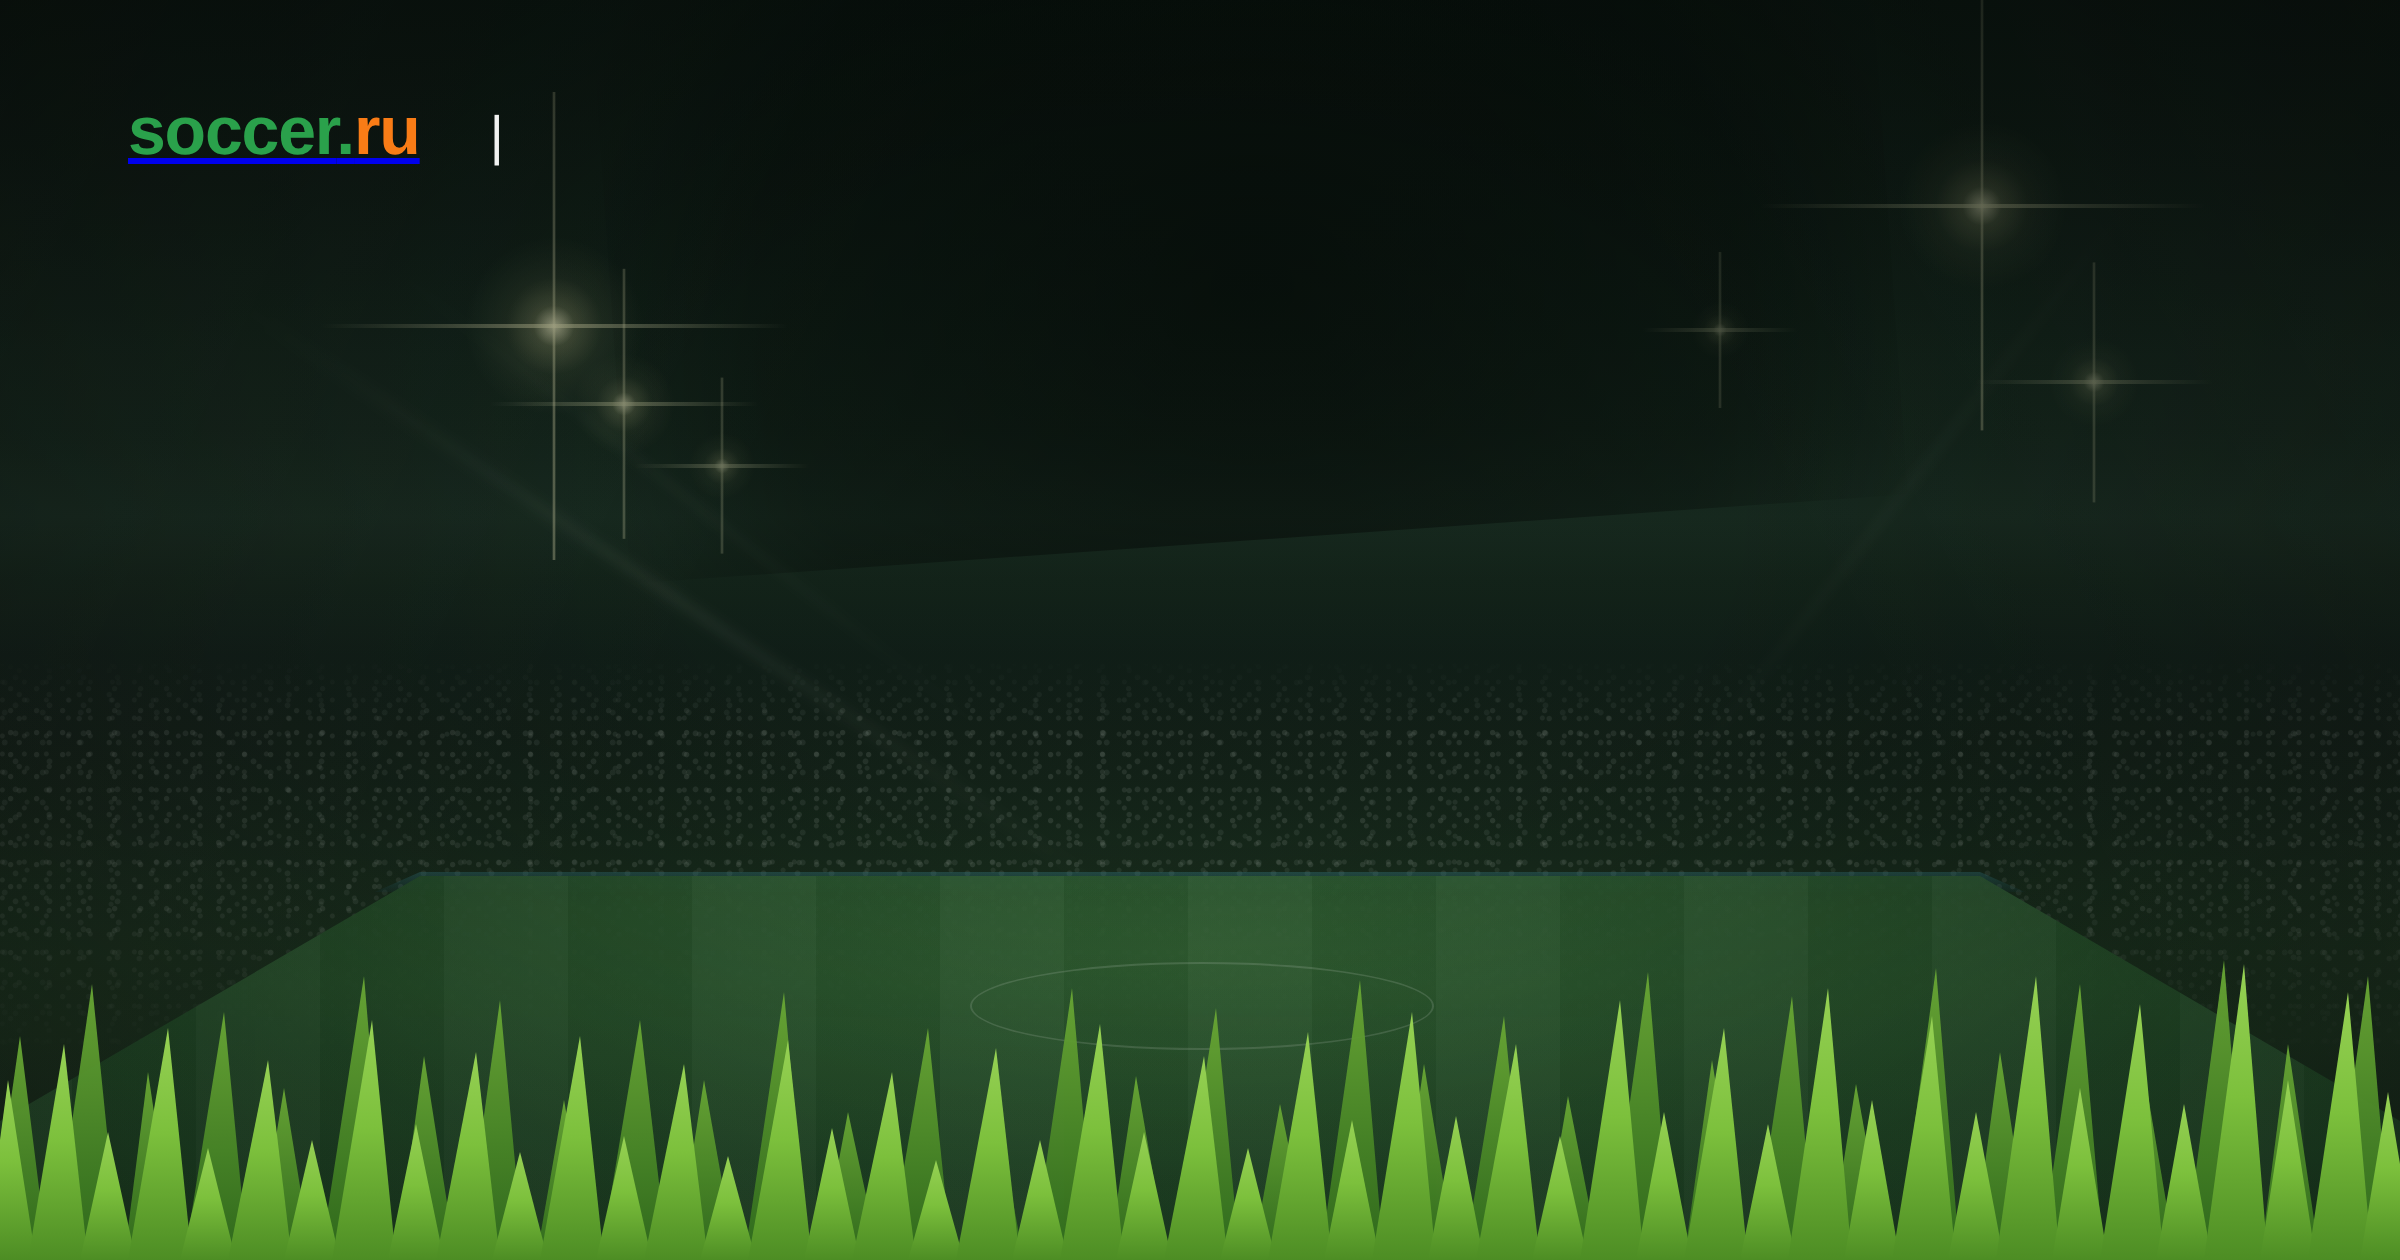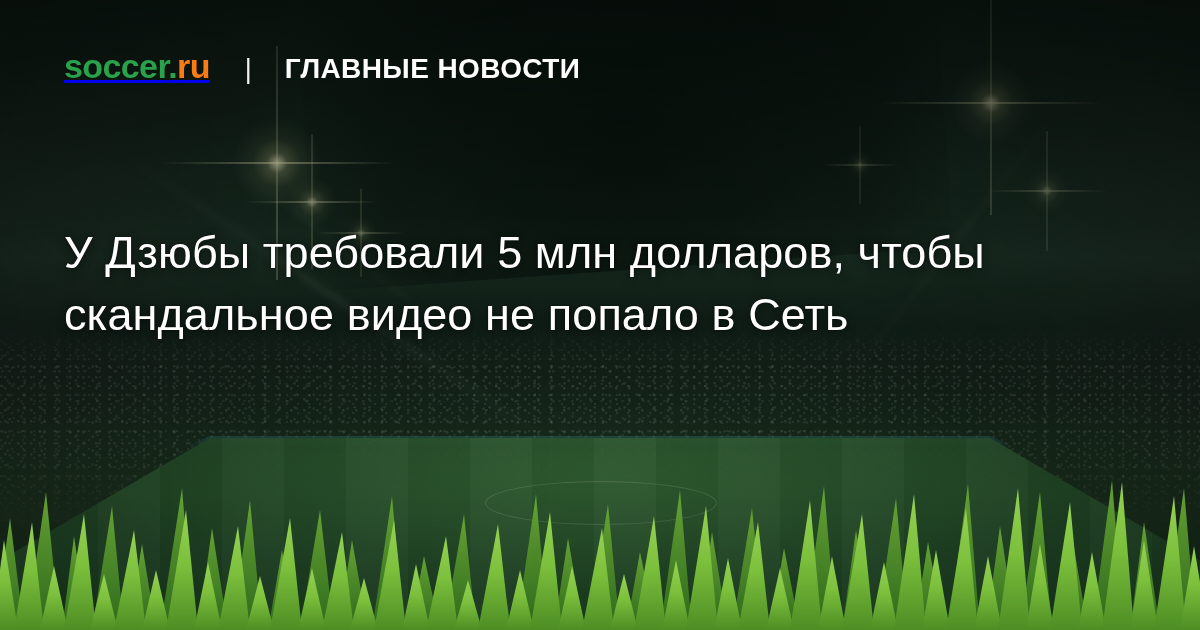--- a/index.html
+++ b/index.html
@@ -352,18 +352,16 @@
       <path d="M1154 160 L1174 26 L1186 160 Z"></path>
       <path d="M1180 160 L1194 76 L1208 160 Z"></path>
     </g>
   </svg>
 
   <div class="header">
     <a class="logo" href="#">
       <span class="logo-name">soccer</span><span class="logo-dot">.</span><span class="logo-tld">ru</span>
     </a>
     <span class="header-sep">|</span>
-    <span class="header-kicker">ГЛАВНЫЕ НОВОСТИ</span>
   </div>
 
-  <h1 class="headline">У Дзюбы требовали 5 млн долларов, чтобы скандальное видео не попало в Сеть</h1>
 
 </div>
 
 </body></html>

